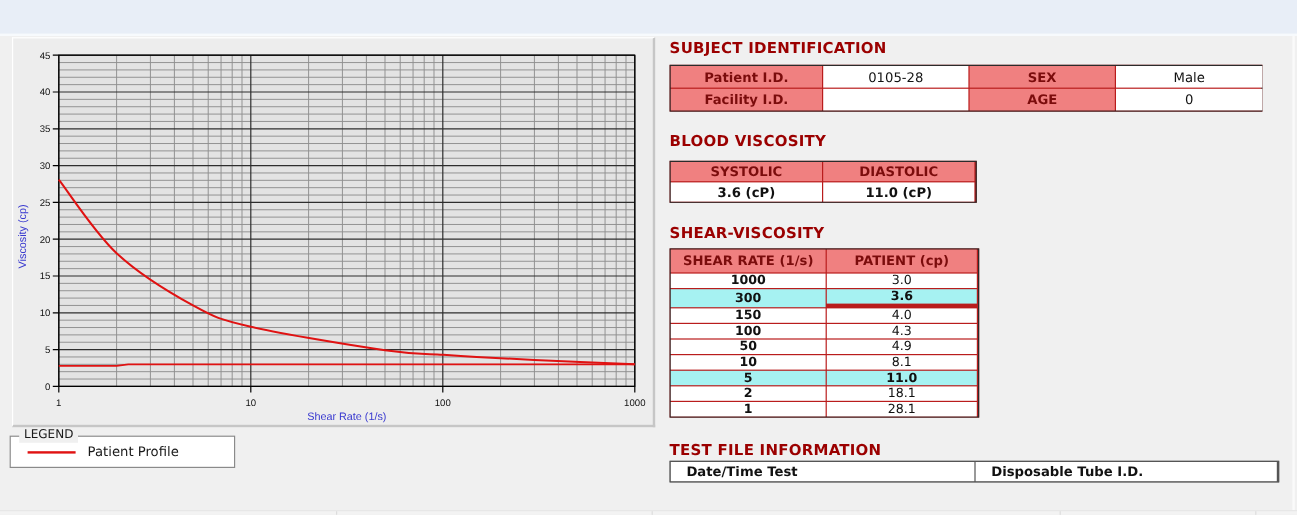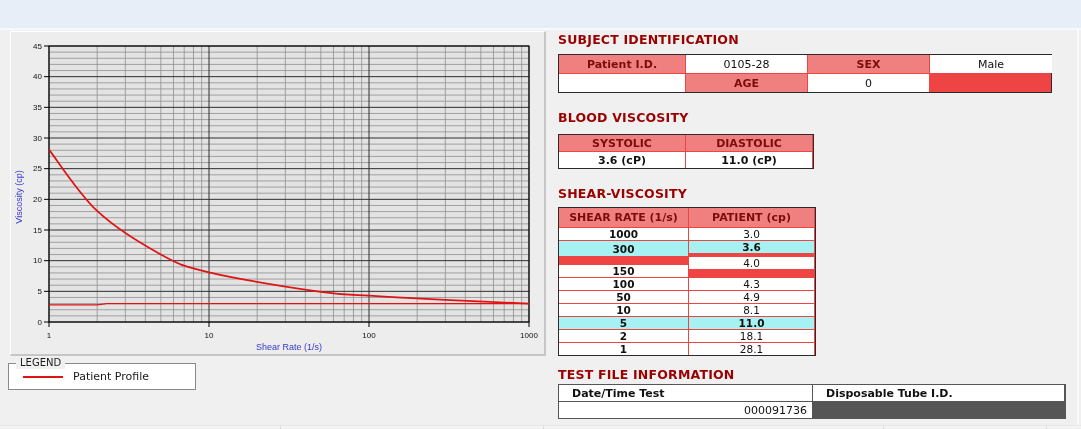--- a/index.html
+++ b/index.html
@@ -39,21 +39,21 @@
   }
   .legend-text{
     position:absolute;left:64px;top:6px;font-size:11px;color:#1a1a1a;
   }
   
   .sec-title{
     position:absolute;left:558px;font-weight:bold;font-size:12.5px;
     color:#9B0000;letter-spacing:0.2px;white-space:nowrap;
   }
   .grid-table{position:absolute;left:558px;display:grid;box-sizing:border-box;
-    border:1px solid #2B2B2B;background:#ef4444;grid-gap:1px;}
+    border:1px solid #2B2B2B;background:#b91c1c;grid-gap:1px;}
   .cell{
     background:#FFFFFF;display:flex;align-items:center;justify-content:center;
     font-size:11px;color:#111;overflow:hidden;white-space:nowrap;
   }
   .cell.hdr{background:#F08080;color:#7B0C0C;font-weight:bold;}
   .cell.bold{font-weight:bold;}
   .cell.hl{background:#A6F2F2;font-weight:bold;}
   .cell.left{justify-content:flex-start;padding-left:13px;}
   .cell.right{justify-content:flex-end;padding-right:5px;}
   #subject-table{top:54px;grid-template-columns:126px 121px 121px 122px;grid-auto-rows:18px;width:494px;}
@@ -197,20 +197,21 @@
   <span class="legend-line" style="background: rgb(224, 18, 18);"></span>
   <span class="legend-text">Patient Profile</span>
 </div>
 
 <div class="sec-title" style="top:32px;">SUBJECT IDENTIFICATION</div>
 <div class="grid-table" id="subject-table">
   <div class="cell hdr">Patient I.D.</div>
   <div class="cell">0105-28</div>
   <div class="cell hdr">SEX</div>
   <div class="cell">Male</div>
+  <div class="cell hdr">Facility I.D.</div>
   <div class="cell"></div>
   <div class="cell hdr">AGE</div>
   <div class="cell">0</div>
 </div>
 
 <div class="sec-title" style="top:110px;">BLOOD VISCOSITY</div>
 <div class="grid-table" id="blood-table">
   <div class="cell hdr">SYSTOLIC</div>
   <div class="cell hdr">DIASTOLIC</div>
   <div class="cell bold">3.6 (cP)</div>
@@ -219,41 +220,40 @@
 
 <div class="sec-title" style="top:186px;">SHEAR-VISCOSITY</div>
 <div class="grid-table" id="shear-table">
   <div class="cell hdr" style="height:19px;">SHEAR RATE (1/s)</div>
   <div class="cell hdr" style="height:19px;text-align:center;">PATIENT (cp)</div>
 
 <div class="cell bold" style="height: 12px;">1000</div>
     <div class="cell" style="height: 12px;">3.0</div>
     <div class="cell bold hl" style="height: 15px;">300</div>
     <div class="cell hl" style="height: 12px;">3.6</div>
-    <div class="cell bold" style="height: 12px; margin-top: 8px;">150</div>
+    <div class="cell bold" style="height: 12px;">150</div>
     <div class="cell" style="height: 12px;">4.0</div>
     <div class="cell bold" style="height: 12px;">100</div>
     <div class="cell" style="height: 12px;">4.3</div>
     <div class="cell bold" style="height: 12px;">50</div>
     <div class="cell" style="height: 12px;">4.9</div>
     <div class="cell bold" style="height: 12px;">10</div>
     <div class="cell" style="height: 12px;">8.1</div>
     <div class="cell bold hl" style="height: 12px;">5</div>
     <div class="cell hl" style="height: 12px;">11.0</div>
     <div class="cell bold" style="height: 12px;">2</div>
     <div class="cell" style="height: 12px;">18.1</div>
     <div class="cell bold" style="height: 12px;">1</div>
     <div class="cell" style="height: 12px;">28.1</div>
   </div>
 
 <div class="sec-title" style="top:367px;">TEST FILE INFORMATION</div>
 <div class="grid-table" id="testfile-table">
   <div class="cell bold left">Date/Time Test</div>
   <div class="cell bold left">Disposable Tube I.D.</div>
-  <div class="cell right">000091736</div>
 </div>
 
 <div class="bottom-strip">
   <span style="left:280px"></span>
     <span style="left:543px"></span>
   <span style="left:883px"></span>
     <span style="left:1046px"></span>
 </div>
 
 </body></html>

